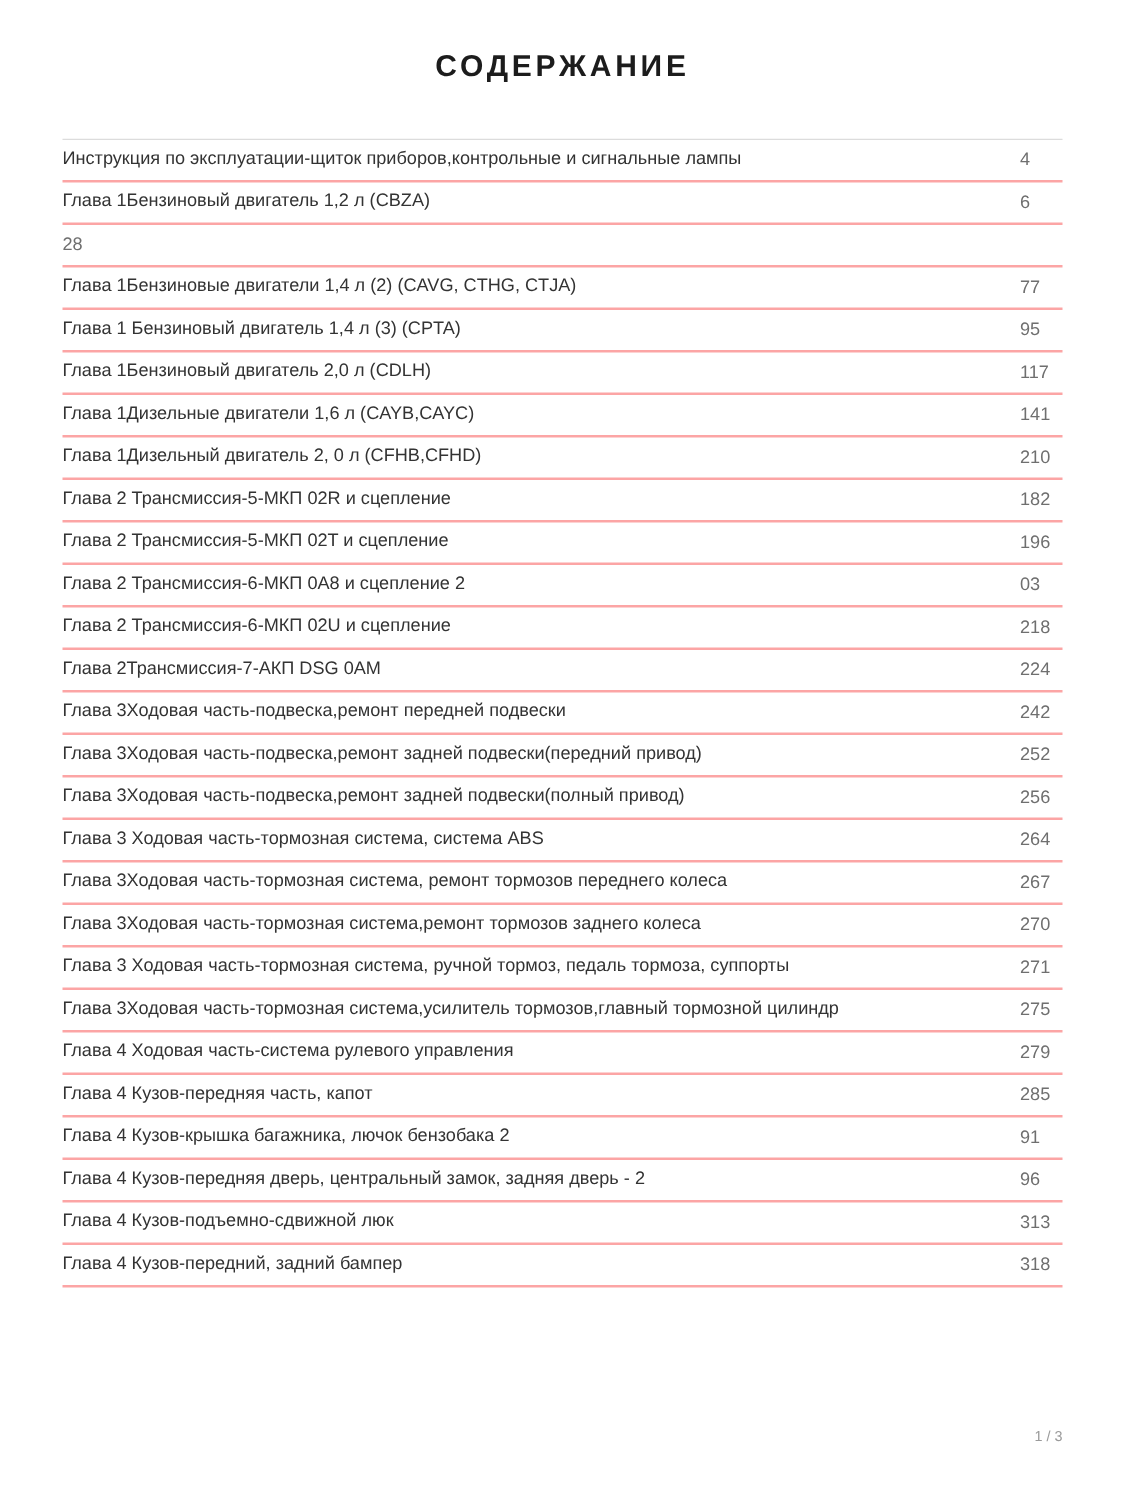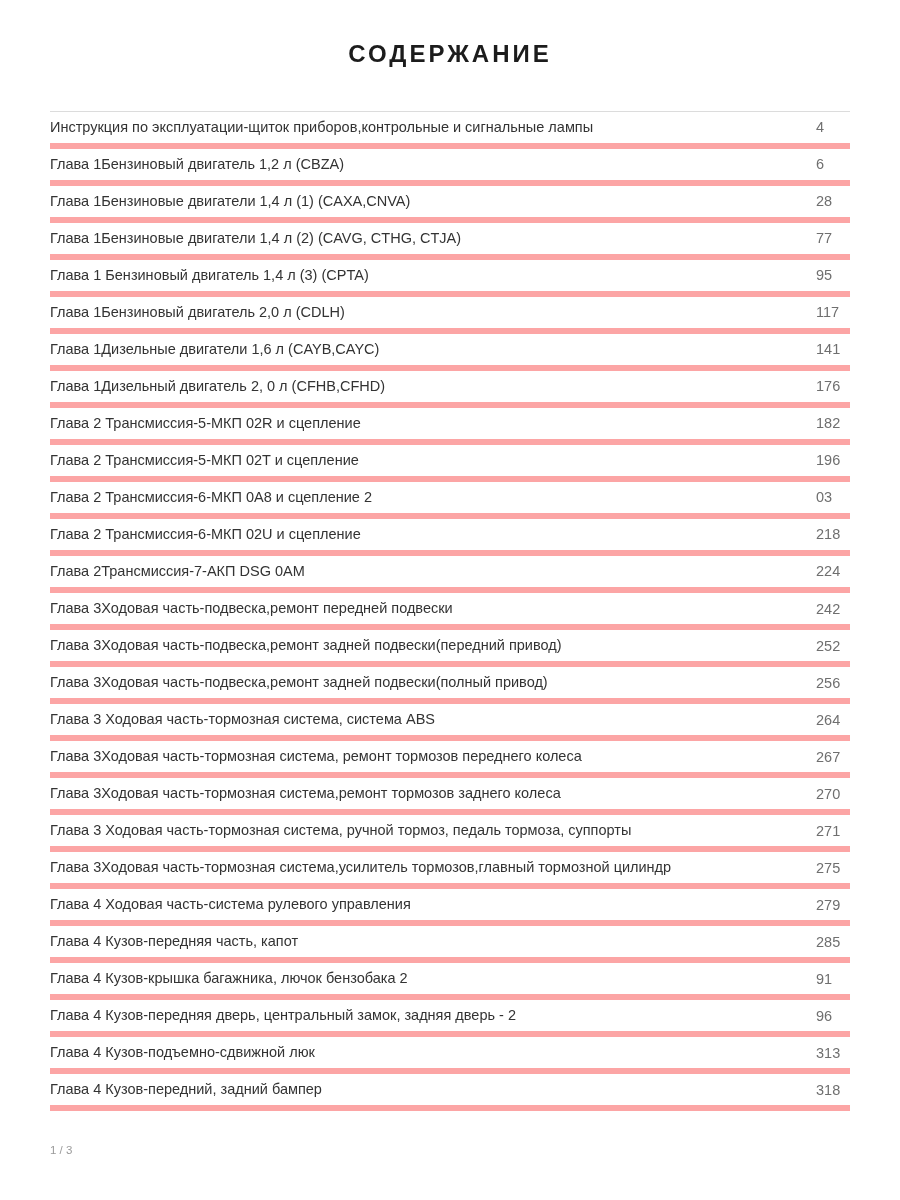--- a/index.html
+++ b/index.html
@@ -41,21 +41,21 @@
     width: 100%;
   }
   .toc {
     margin-top: 0;
     width: 100%;
   }
   .toc-row {
     display: flex;
     align-items: center;
     justify-content: space-between;
-    border-bottom: 6px solid #fca5a5;
+    border-bottom: 2px solid #fca5a5;
     min-height: 34px;
     padding: 5px 0 5px 0;
     box-sizing: border-box;
   }
   .toc-row:first-child {
     border-top: none;
   }
   .toc-label {
     font-size: 14.5px;
     line-height: 1.45;
@@ -66,21 +66,21 @@
   }
   .toc-page {
     font-size: 14.5px;
     color: #6f6f6f;
     flex: 0 0 auto;
     width: 34px;
     text-align: left;
   }
   .footer {
     margin-top: auto;
-    text-align: left;
+    text-align: right;
     font-size: 11.5px;
     color: #9a9a9a;
     padding-bottom: 44px;
     padding-top: 26px;
   }
 </style>
 </head>
 <body>
 
 <div class="page">
@@ -92,42 +92,41 @@
   <div class="toc" id="toc-list">
       <div class="toc-row">
         <div class="toc-label">Инструкция по эксплуатации-щиток приборов,контрольные и сигнальные лампы</div>
         <div class="toc-page">4</div>
       </div>
       <div class="toc-row">
         <div class="toc-label">Глава 1Бензиновый двигатель 1,2 л (CBZA)</div>
         <div class="toc-page">6</div>
       </div>
       <div class="toc-row">
-        <div class="toc-label">Глава 1Бензиновые двигатели 1,4 л (1) (CAXA,CNVA)</div>
         <div class="toc-page">28</div>
       </div>
       <div class="toc-row">
         <div class="toc-label">Глава 1Бензиновые двигатели 1,4 л (2) (CAVG, CTHG, CTJA)</div>
         <div class="toc-page">77</div>
       </div>
       <div class="toc-row">
         <div class="toc-label">Глава 1 Бензиновый двигатель 1,4 л (3) (CPTA)</div>
         <div class="toc-page">95</div>
       </div>
       <div class="toc-row">
         <div class="toc-label">Глава 1Бензиновый двигатель 2,0 л (CDLH)</div>
         <div class="toc-page">117</div>
       </div>
       <div class="toc-row">
         <div class="toc-label">Глава 1Дизельные двигатели 1,6 л (CAYB,CAYC)</div>
         <div class="toc-page">141</div>
       </div>
       <div class="toc-row">
         <div class="toc-label">Глава 1Дизельный двигатель 2, 0 л (CFHB,CFHD)</div>
-        <div class="toc-page">176</div>
+        <div class="toc-page">210</div>
       </div>
       <div class="toc-row">
         <div class="toc-label">Глава 2 Трансмиссия-5-МКП 02R и сцепление</div>
         <div class="toc-page">182</div>
       </div>
       <div class="toc-row">
         <div class="toc-label">Глава 2 Трансмиссия-5-МКП 02T и сцепление</div>
         <div class="toc-page">196</div>
       </div>
       <div class="toc-row">

